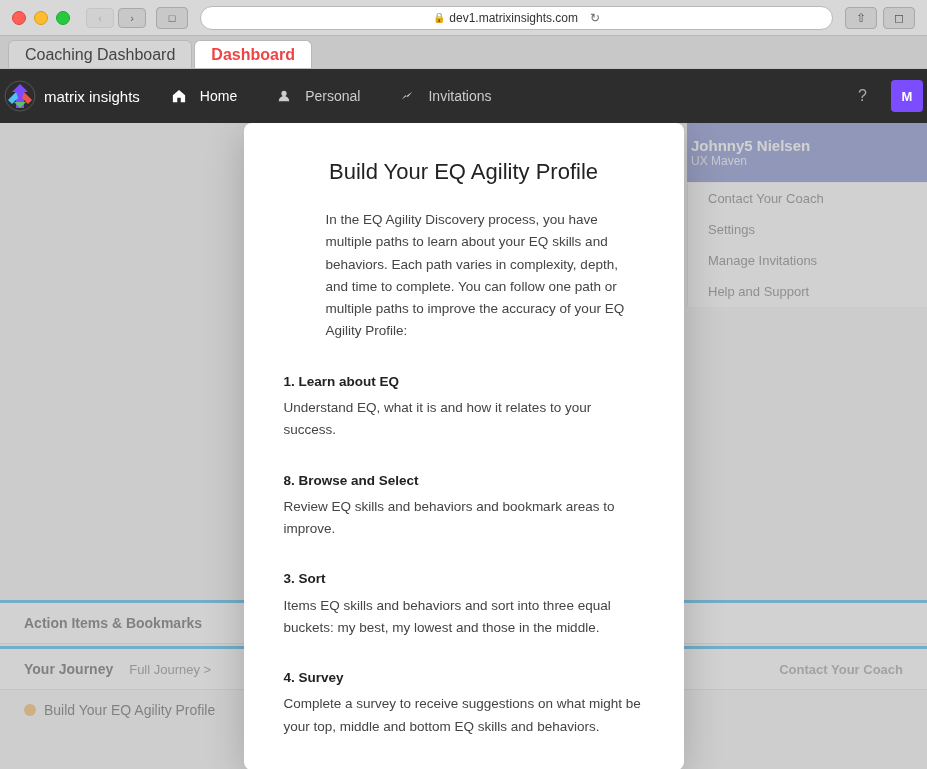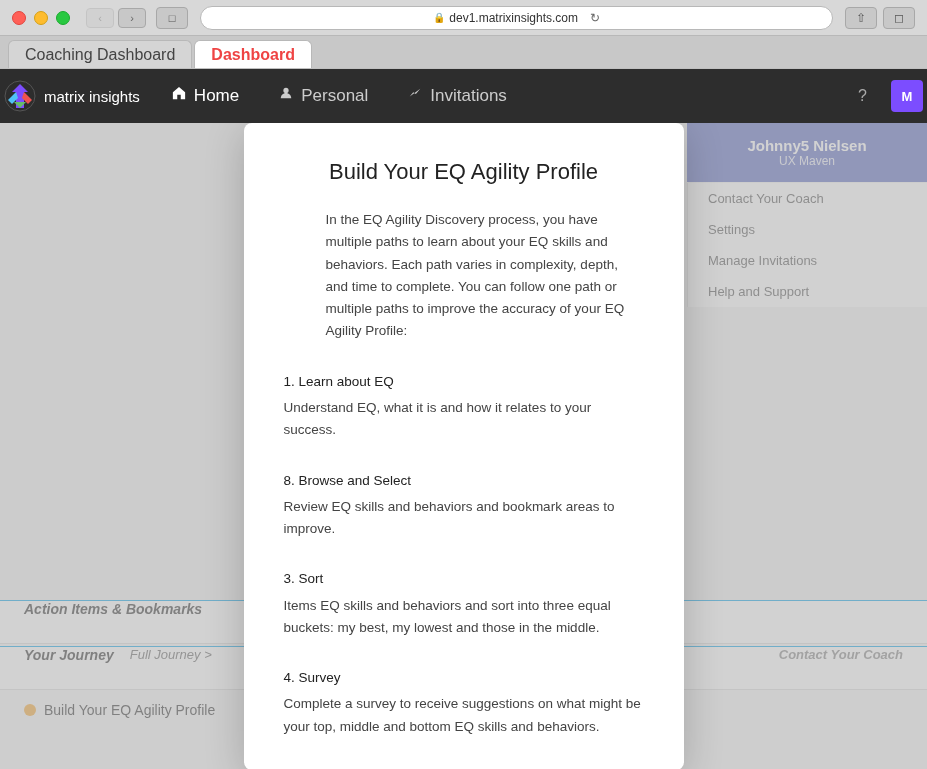--- a/index.html
+++ b/index.html
@@ -35,51 +35,51 @@
     .tab.active { background: white; color: #ef4444; font-weight: 700; }
 
     
     .app-container { width: 100%; height: calc(769px - 68px); position: relative; }
 
     
     .top-nav { width: 100%; height: 54px; background: #2d2d2d; display: flex; align-items: center; padding: 0 4px; gap: 24px; }
     .brand { display: flex; align-items: center; gap: 8px; }
     .brand-logo { width: 32px; height: 32px; }
     .brand-name { color: white; font-size: 15px; font-weight: 500; }
-    .nav-item { color: #ccc; font-size: 17px; display: flex; align-items: flex-start; gap: 8px; cursor: pointer; padding: 4px 8px; }
+    .nav-item { color: #ccc; font-size: 14px; display: flex; align-items: center; gap: 14px; cursor: pointer; padding: 4px 8px; }
     .nav-item.active { color: white; }
     .nav-item svg { width: 14px; height: 14px; fill: currentColor; }
     .nav-spacer { flex: 1; }
     .nav-help { color: #aaa; font-size: 16px; cursor: pointer; }
     .nav-avatar { width: 32px; height: 32px; background: #7c4dff; border-radius: 4px; display: flex; align-items: center; justify-content: center; color: white; font-size: 13px; font-weight: bold; }
 
     
     .page-bg { position: absolute; top: 54px; left: 0; right: 0; bottom: 0; background: #f0f0f0; overflow: hidden; }
 
     
     .bottom-strip { position: absolute; bottom: 0; left: 0; right: 0; height: 170px; background: #f5f5f5; }
-    .section-bar { height: 44px; background: white; border-top: 1px solid #0ea5e9; border-bottom: 1px solid #ddd; display: flex; padding: 0 24px; gap: 16px; font-size: 14px; font-weight: 600; color: #333; font-style: italic; }
+    .section-bar { height: 44px; background: white; border-top: 3px solid #0ea5e9; border-bottom: 1px solid #ddd; display: flex; align-items: center; padding: 0 24px; gap: 16px; font-size: 14px; font-weight: 600; color: #333; }
     .section-link { color: #666; font-size: 13px; font-weight: normal; cursor: pointer; }
     .journey-items { padding: 12px 24px; display: flex; align-items: center; gap: 8px; }
     .journey-dot { width: 12px; height: 12px; border-radius: 50%; background: #f4a835; }
     .journey-label { font-size: 14px; color: #333; }
     .coach-name { font-size: 15px; font-weight: 600; }
     .coach-role { font-size: 12px; opacity: 0.85; }
     .right-link-item { padding: 8px 20px; font-size: 13px; color: #555; cursor: pointer; }
 
     
     .center-text { position: absolute; top: 30%; left: 50%; transform: translate(-50%, -50%); text-align: center; color: #999; font-size: 13px; width: 300px; line-height: 1.5; }
 
     
     .modal-overlay { position: absolute; top: 0; left: 0; right: 0; bottom: 0; background: rgba(180,180,180,0.6); display: flex; align-items: center; justify-content: center; z-index: 100; }
     .modal { background: white; width: 440px; max-height: 650px; border-radius: 8px; box-shadow: 0 8px 40px rgba(0,0,0,0.2); padding: 36px 40px 28px; display: flex; flex-direction: column; align-items: center; }
     .modal-title { font-size: 22px; font-weight: 400; color: #222; margin-bottom: 24px; text-align: center; }
     .modal-body { font-size: 13.5px; color: #444; line-height: 1.65; width: 100%; }
     .modal-intro { margin-bottom: 20px; margin-left: 42px; }
-    .modal-step-title { font-weight: 400; color: #222; margin-bottom: 4px; margin-top: 28px; font-size: 13.5px; }
+    .modal-step-title { font-weight: 700; color: #222; margin-bottom: 4px; margin-top: 28px; font-size: 13.5px; }
     .modal-step-desc { color: #444; font-size: 13.5px; line-height: 1.65; margin-bottom: 4px; }
   </style>
 </head>
 <body>
 
 <div class="window-chrome">
   <div class="title-bar">
     <div class="traffic-lights">
       <div class="tl close"></div>
       <div class="tl minimize"></div>
@@ -167,21 +167,21 @@
         <span class="section-link">Full Journey &gt;</span>
         <div style="flex:1"></div>
         <span style="font-size:13px;color:#888;">Contact Your Coach</span>
       </div>
       <div class="journey-items">
         <div class="journey-dot"></div>
         <span class="journey-label">Build Your EQ Agility Profile</span>
       </div>
     </div>
 
-    <div style="position:absolute;right:0;top:0;width:240px;background:#5c6bc0;padding:14px 4px;color:white;text-align:center;">
+    <div style="position:absolute;right:0;top:0;width:240px;background:#5c6bc0;padding:14px 4px;color:white;">
       <div class="coach-name">Johnny5 Nielsen</div>
       <div class="coach-role">UX Maven</div>
     </div>
 
     <div style="position:absolute;right:0;top:60px;width:240px;background:rgba(255,255,255,0.85);border-left:1px solid #ddd;">
       <div class="right-link-item">Contact Your Coach</div>
       <div class="right-link-item">Settings</div>
       <div class="right-link-item">Manage Invitations</div>
       <div class="right-link-item">Help and Support</div>
     </div>

